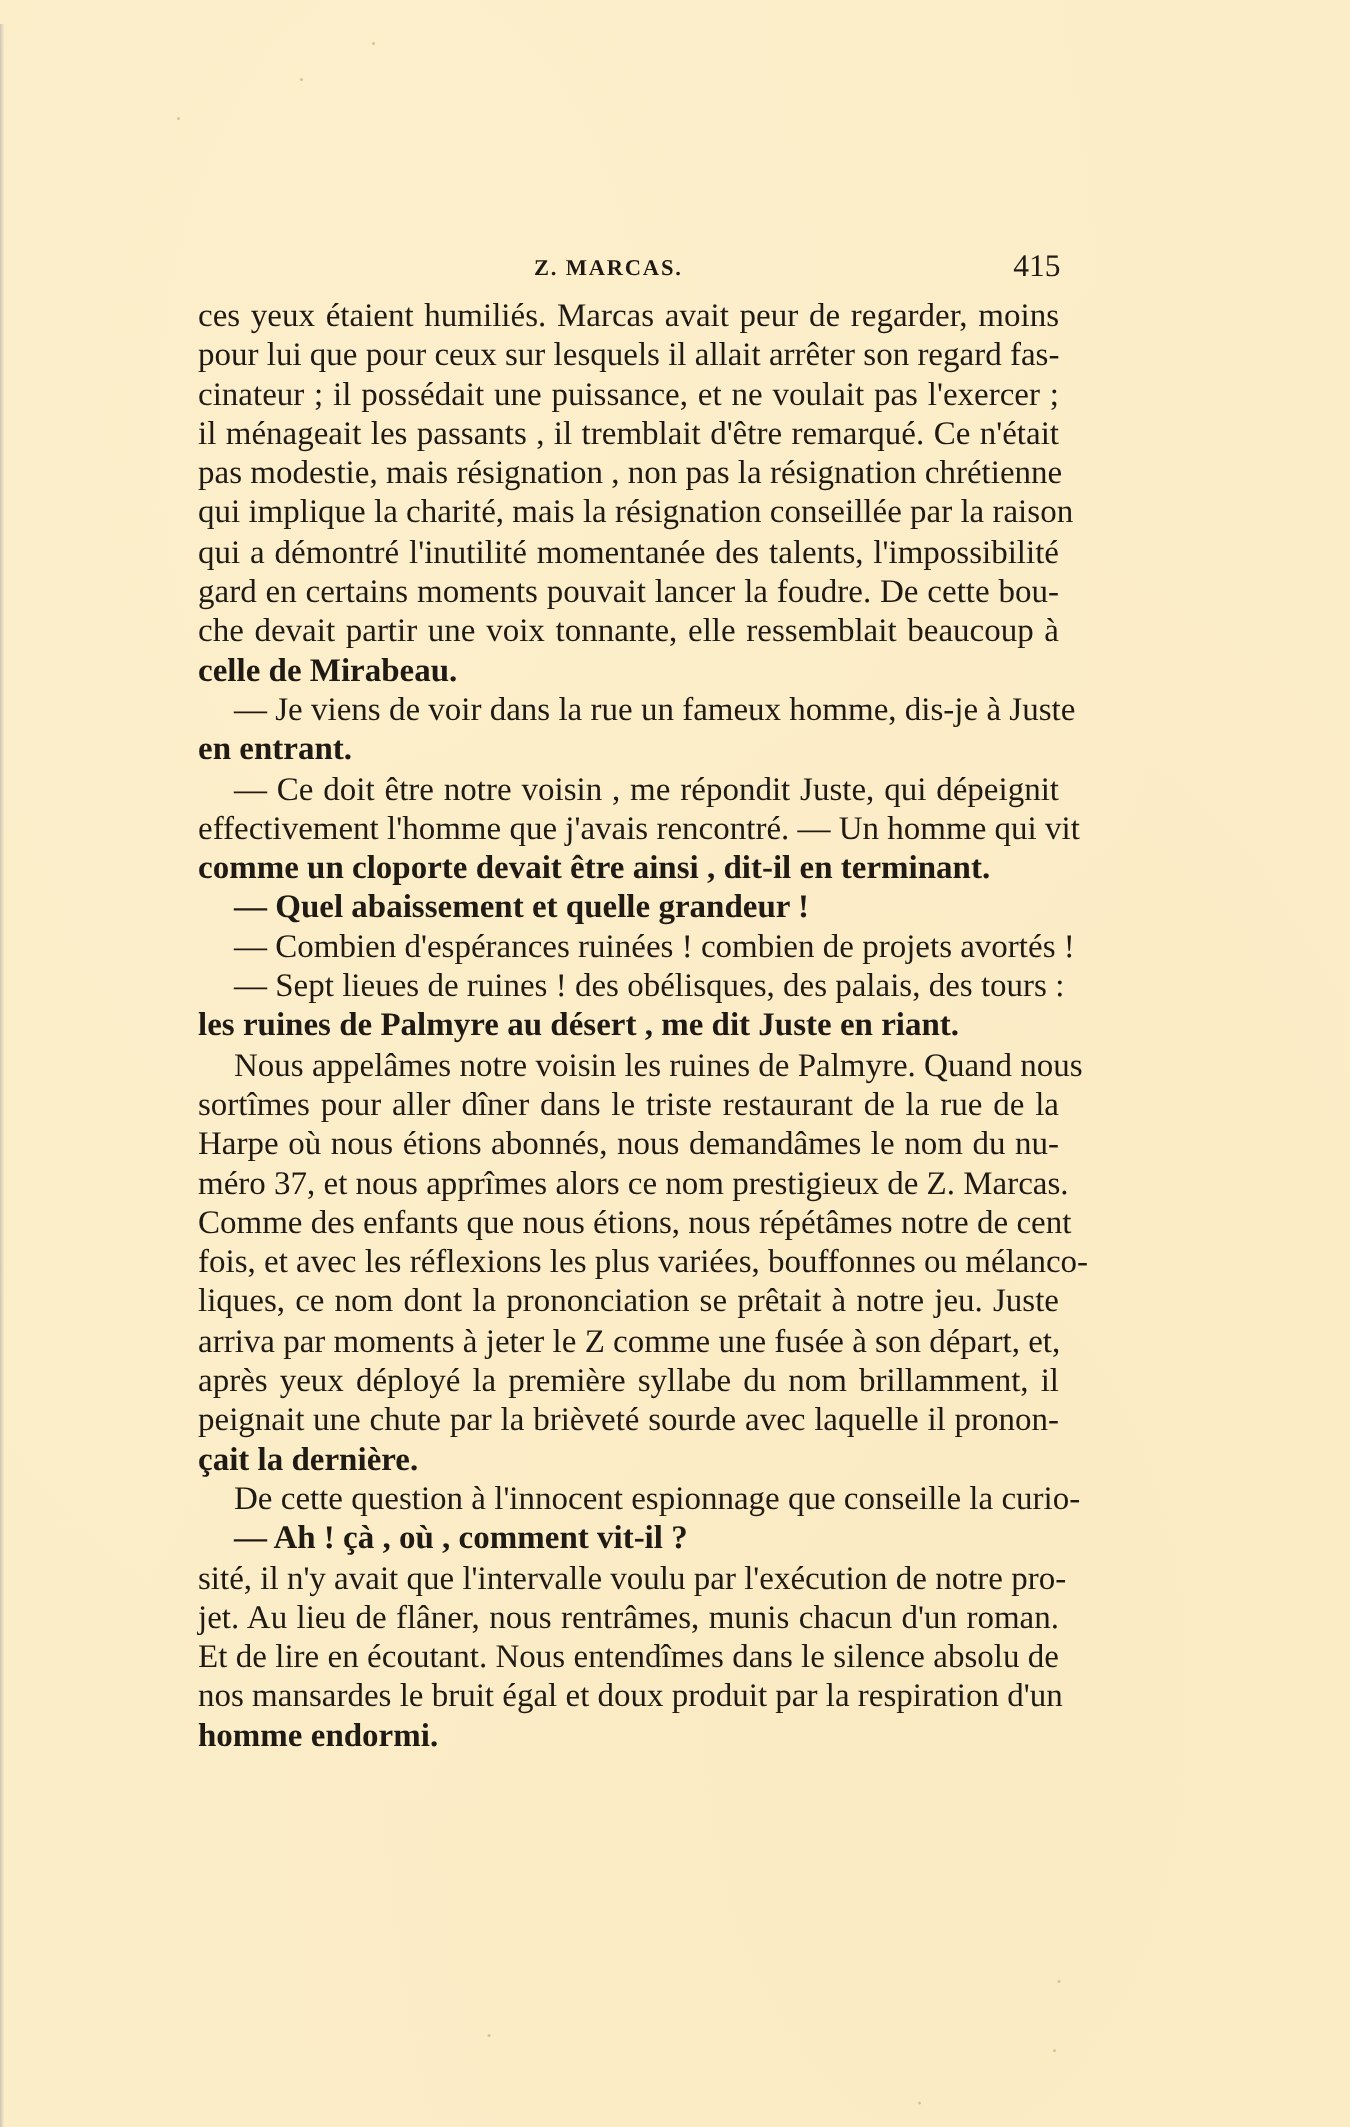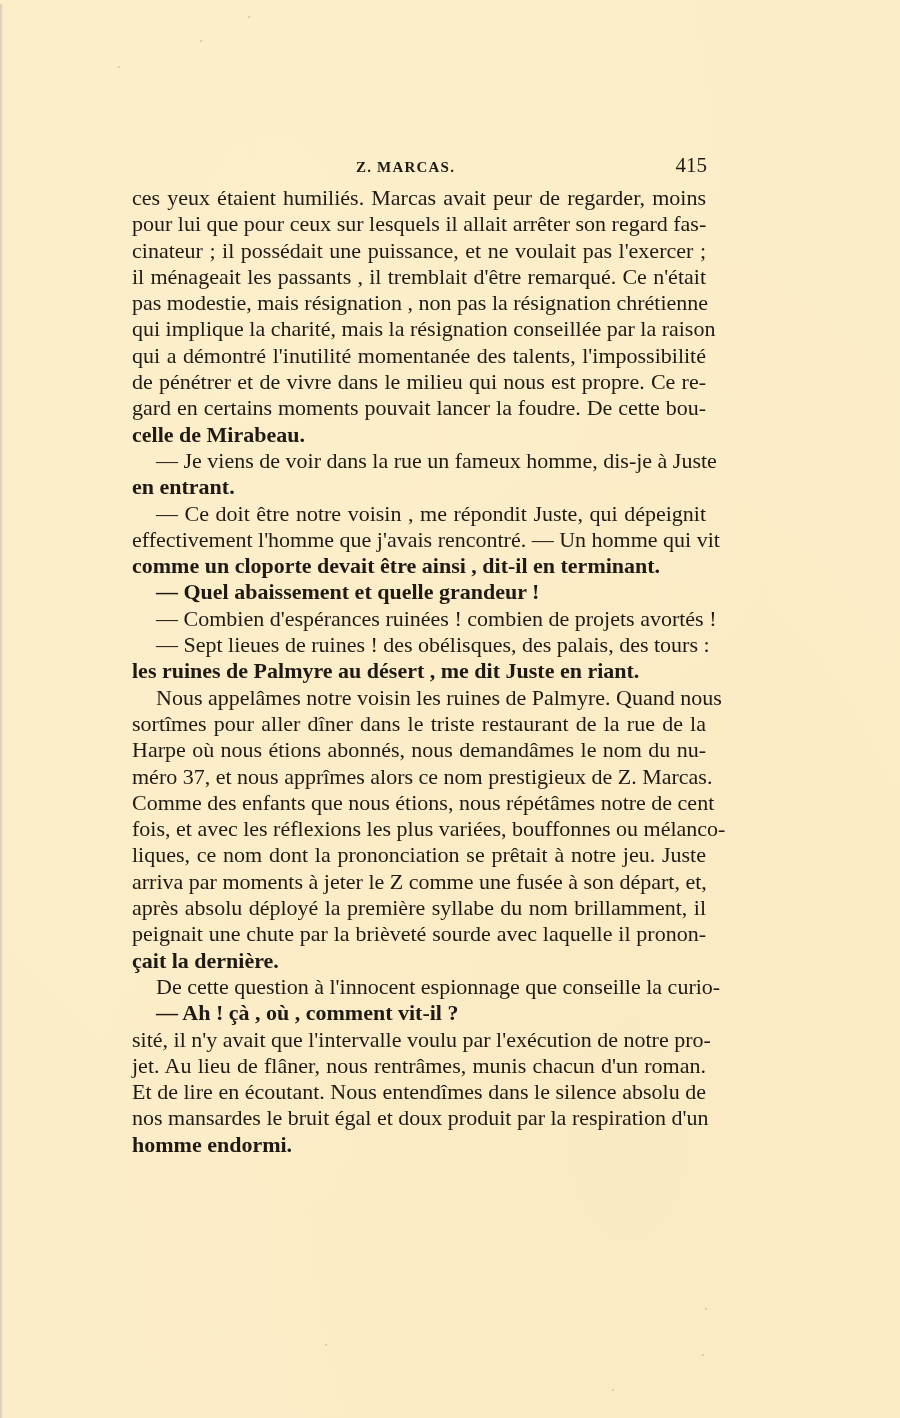--- a/index.html
+++ b/index.html
@@ -14,21 +14,21 @@
         radial-gradient(ellipse at 30% 20%, rgba(255,240,205,0.6), rgba(255,240,205,0) 60%),
         radial-gradient(ellipse at 70% 80%, rgba(250,232,190,0.5), rgba(250,232,190,0) 60%);
       position: relative;
       overflow: hidden;
       font-family: "Liberation Serif", "DejaVu Serif", serif;
       color: #1f1a14;
     }
     .page {
       position: absolute;
       left: 0;
-      top: 4px;
+      top: 16px;
       width: 900px;
       height: 1002px;
     }
     .left-edge {
       position: absolute;
       left: 0;
       top: 0;
       width: 3px;
       height: 1418px;
       background: linear-gradient(to right, #cfc6b6, rgba(251,237,200,0));
@@ -100,41 +100,41 @@
   </div>
 
   <div class="text-block">
     <span class="line">ces yeux étaient humiliés. Marcas avait peur de regarder, moins</span>
     <span class="line">pour lui que pour ceux sur lesquels il allait arrêter son regard fas-</span>
     <span class="line">cinateur ; il possédait une puissance, et ne voulait pas l'exercer ;</span>
     <span class="line">il ménageait les passants , il tremblait d'être remarqué. Ce n'était</span>
     <span class="line">pas modestie, mais résignation , non pas la résignation chrétienne</span>
     <span class="line">qui implique la charité, mais la résignation conseillée par la raison</span>
     <span class="line">qui a démontré l'inutilité momentanée des talents, l'impossibilité</span>
-    <span class="line">de pénétrer et de vivre dans le milieu qui nous est propre. Ce re-</span>
     <span class="line">gard en certains moments pouvait lancer la foudre. De cette bou-</span>
+    <span class="line">che devait partir une voix tonnante, elle ressemblait beaucoup à</span>
     <span class="line last">celle de Mirabeau.</span>
     <span class="line indent">— Je viens de voir dans la rue un fameux homme, dis-je à Juste</span>
     <span class="line last">en entrant.</span>
     <span class="line indent">— Ce doit être notre voisin , me répondit Juste, qui dépeignit</span>
     <span class="line">effectivement l'homme que j'avais rencontré. — Un homme qui vit</span>
     <span class="line last">comme un cloporte devait être ainsi , dit-il en terminant.</span>
     <span class="line indent last">— Quel abaissement et quelle grandeur !</span>
     <span class="line indent">— Combien d'espérances ruinées ! combien de projets avortés !</span>
     <span class="line indent">— Sept lieues de ruines ! des obélisques, des palais, des tours :</span>
     <span class="line last">les ruines de Palmyre au désert , me dit Juste en riant.</span>
     <span class="line indent">Nous appelâmes notre voisin les ruines de Palmyre. Quand nous</span>
     <span class="line">sortîmes pour aller dîner dans le triste restaurant de la rue de la</span>
     <span class="line">Harpe où nous étions abonnés, nous demandâmes le nom du nu-</span>
     <span class="line">méro 37, et nous apprîmes alors ce nom prestigieux de Z. Marcas.</span>
     <span class="line">Comme des enfants que nous étions, nous répétâmes notre de cent</span>
     <span class="line">fois, et avec les réflexions les plus variées, bouffonnes ou mélanco-</span>
     <span class="line">liques, ce nom dont la prononciation se prêtait à notre jeu. Juste</span>
     <span class="line">arriva par moments à jeter le Z comme une fusée à son départ, et,</span>
-    <span class="line">après absolu déployé la première syllabe du nom brillamment, il</span>
+    <span class="line">après yeux déployé la première syllabe du nom brillamment, il</span>
     <span class="line">peignait une chute par la brièveté sourde avec laquelle il pronon-</span>
     <span class="line last">çait la dernière.</span>
     <span class="line indent">De cette question à l'innocent espionnage que conseille la curio-</span>
     <span class="line indent last">— Ah ! çà , où , comment vit-il ?</span>
     <span class="line">sité, il n'y avait que l'intervalle voulu par l'exécution de notre pro-</span>
     <span class="line">jet. Au lieu de flâner, nous rentrâmes, munis chacun d'un roman.</span>
     <span class="line">Et de lire en écoutant. Nous entendîmes dans le silence absolu de</span>
     <span class="line">nos mansardes le bruit égal et doux produit par la respiration d'un</span>
     <span class="line last">homme endormi.</span>
   </div>

